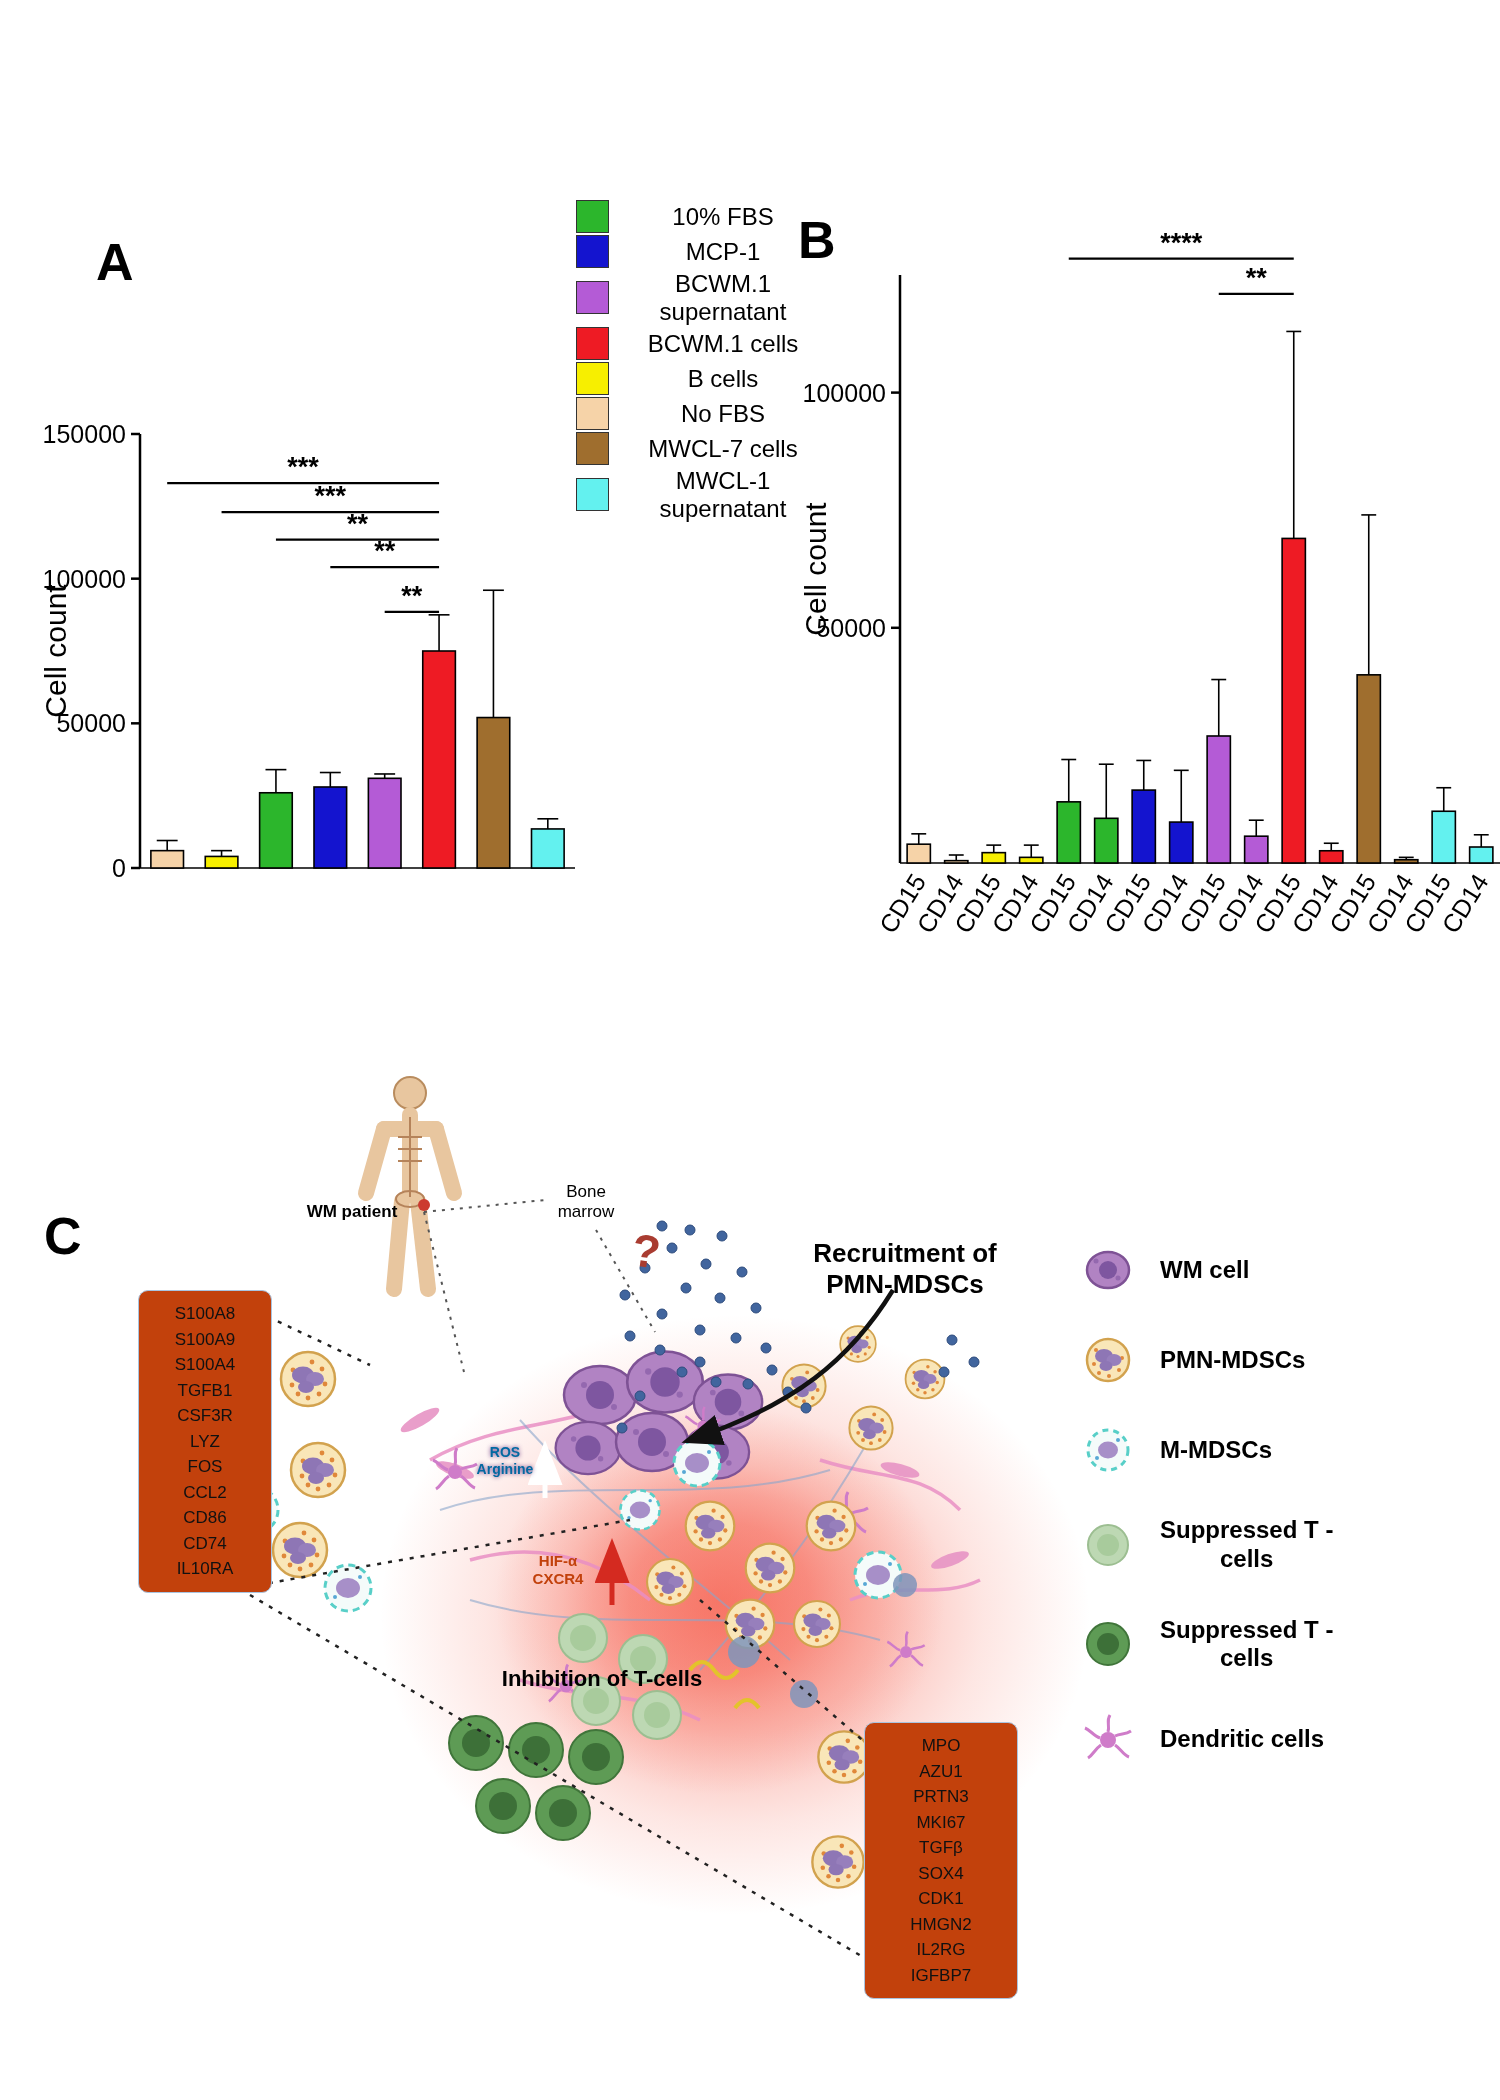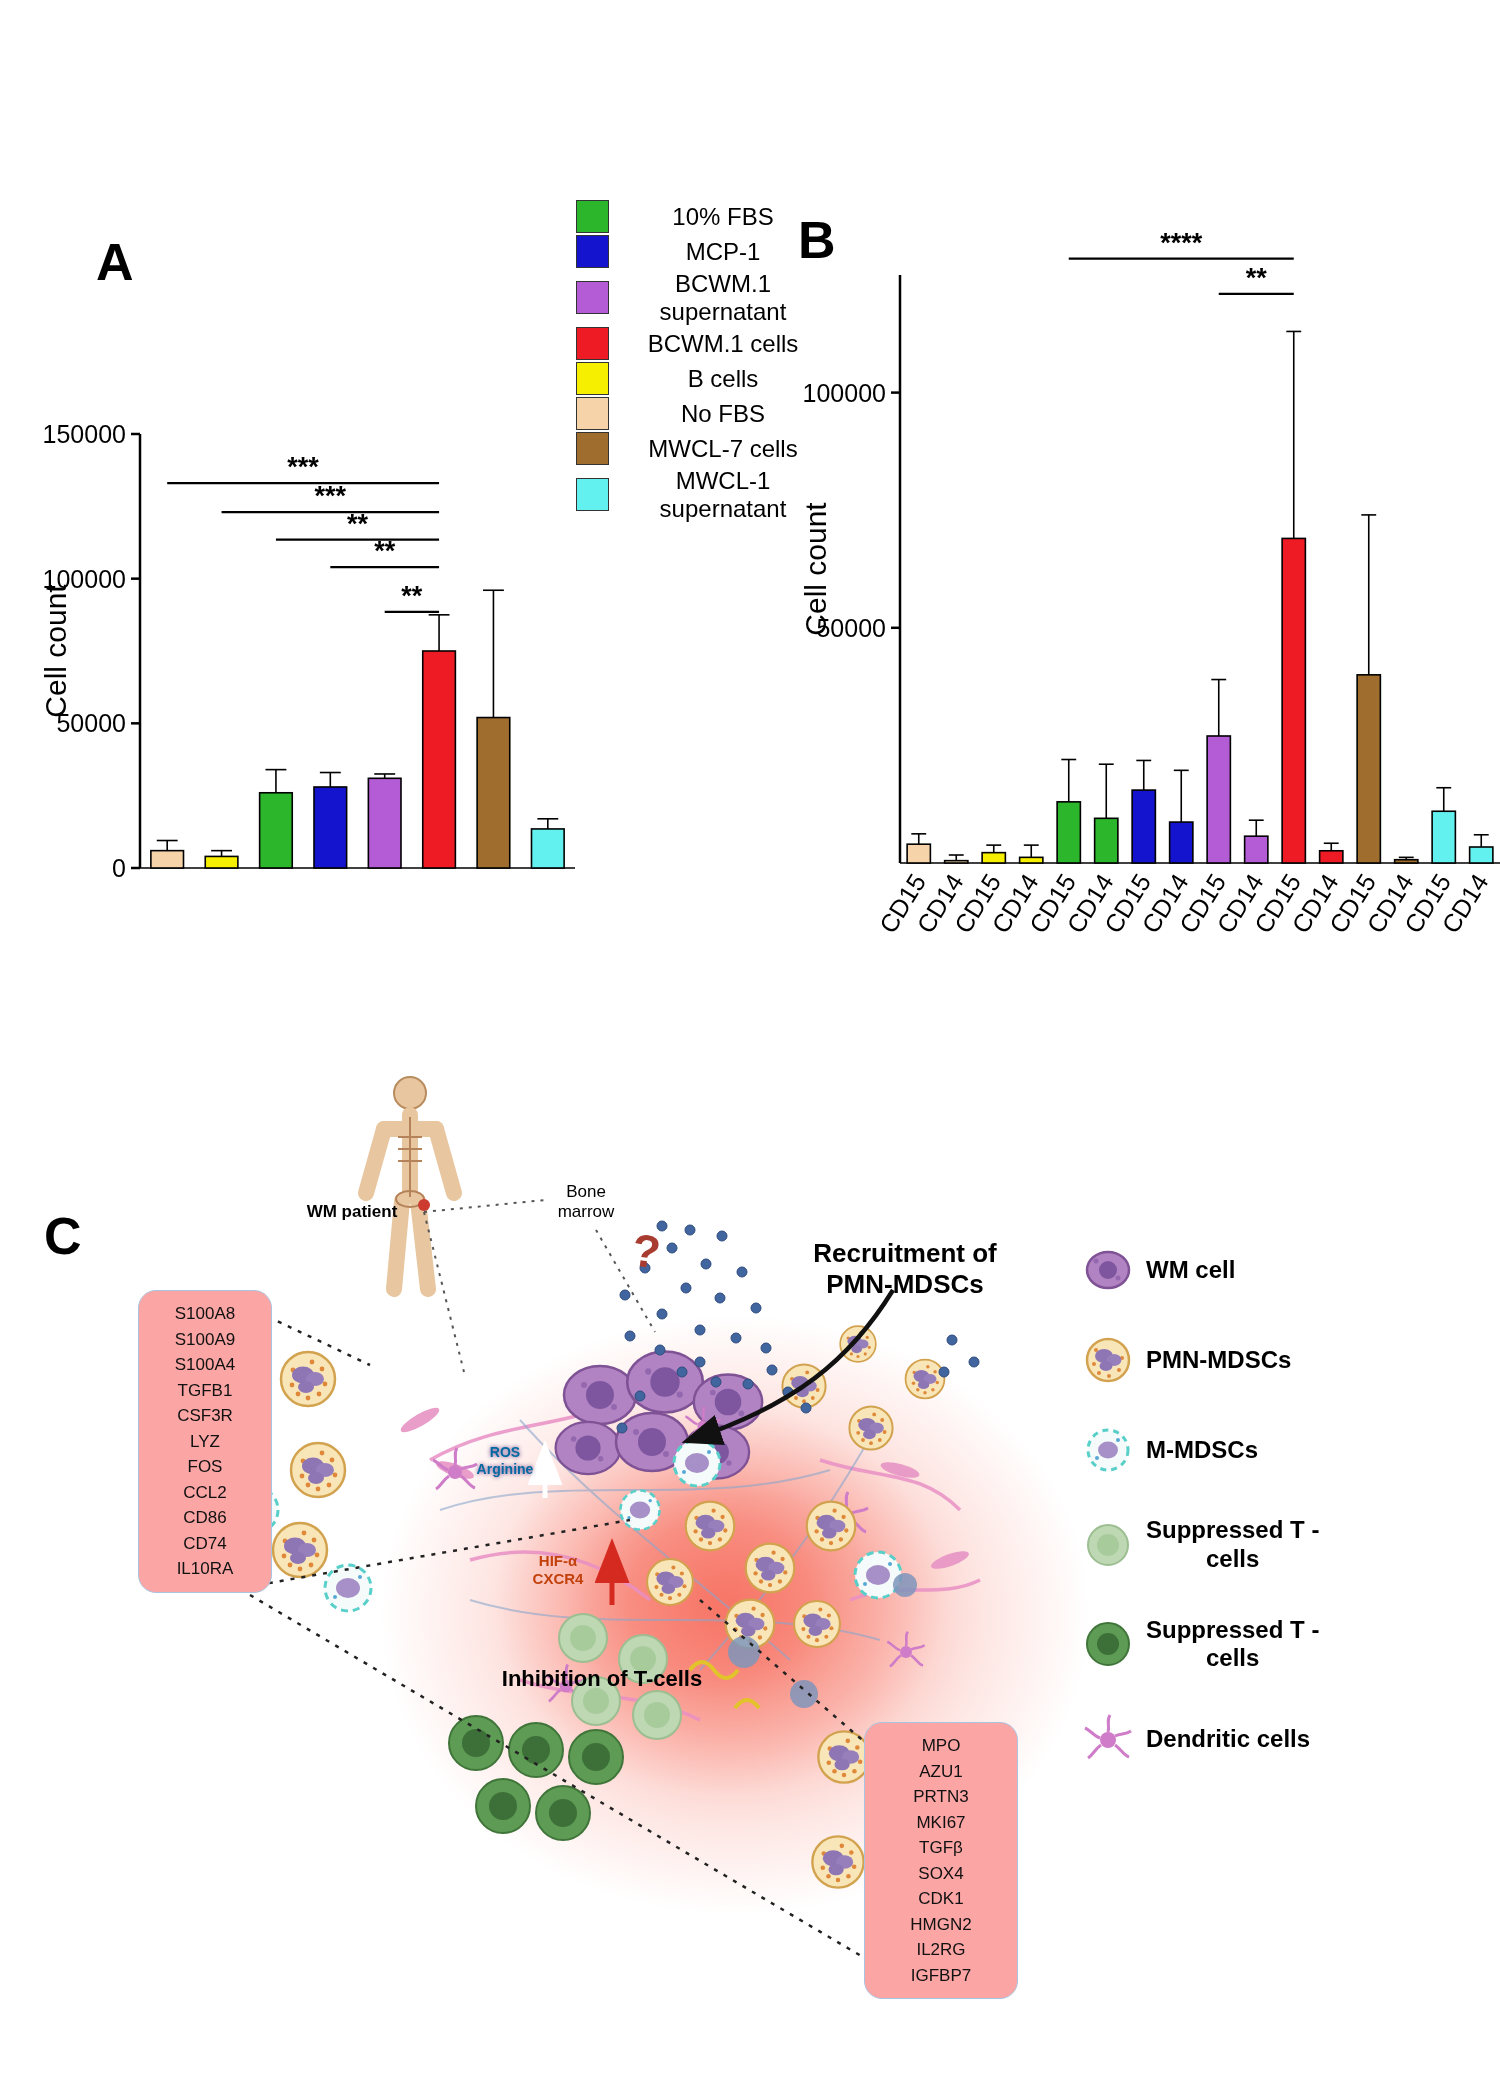--- a/index.html
+++ b/index.html
@@ -5,25 +5,25 @@
   html,body{margin:0;padding:0;}
   body{width:1500px;height:2100px;position:relative;background:#fff;overflow:hidden;
        font-family:"Liberation Sans",sans-serif;color:#000;}
   .abs{position:absolute;}
   .panel-letter{font-size:52px;font-weight:bold;}
   .legendA{left:576px;top:200px;display:flex;flex-direction:column;gap:2px;}
   .lg-row{display:flex;align-items:center;gap:14px;}
   .sw{width:31px;height:31px;border:1.5px solid #333;flex:0 0 auto;}
   .lg-label{width:200px;text-align:center;font-size:24px;white-space:pre-line;line-height:1.15;}
   .ptxt{white-space:pre-line;text-align:center;line-height:1.2;}
-  .gene-box{background:#fca5a5;border:1.5px solid #a9c4e0;border-radius:18px;
+  .gene-box{background:#c2410c;border:1.5px solid #a9c4e0;border-radius:10px;
             font-size:17px;line-height:1.5;text-align:center;padding:10px 6px;
             white-space:pre-line;color:#111;}
   .legendC{left:1082px;top:1246px;display:flex;flex-direction:column;gap:42px;}
-  .lgc-row{display:flex;align-items:center;gap:12px;}
+  .lgc-row{display:flex;align-items:center;gap:26px;}
   .lgc-icon{width:52px;height:48px;flex:0 0 auto;display:flex;align-items:center;justify-content:center;}
   .lgc-label{font-size:24px;font-weight:bold;white-space:pre-line;text-align:center;display:inline-block;line-height:1.2;}
 </style>
 </head>
 <body>
 
 <div class="abs panel-letter" style="left:96px;top:232px;">A</div>
 <div class="abs panel-letter" style="left:798px;top:210px;">B</div>
 <div class="abs panel-letter" style="left:44px;top:1206px;">C</div>
 

